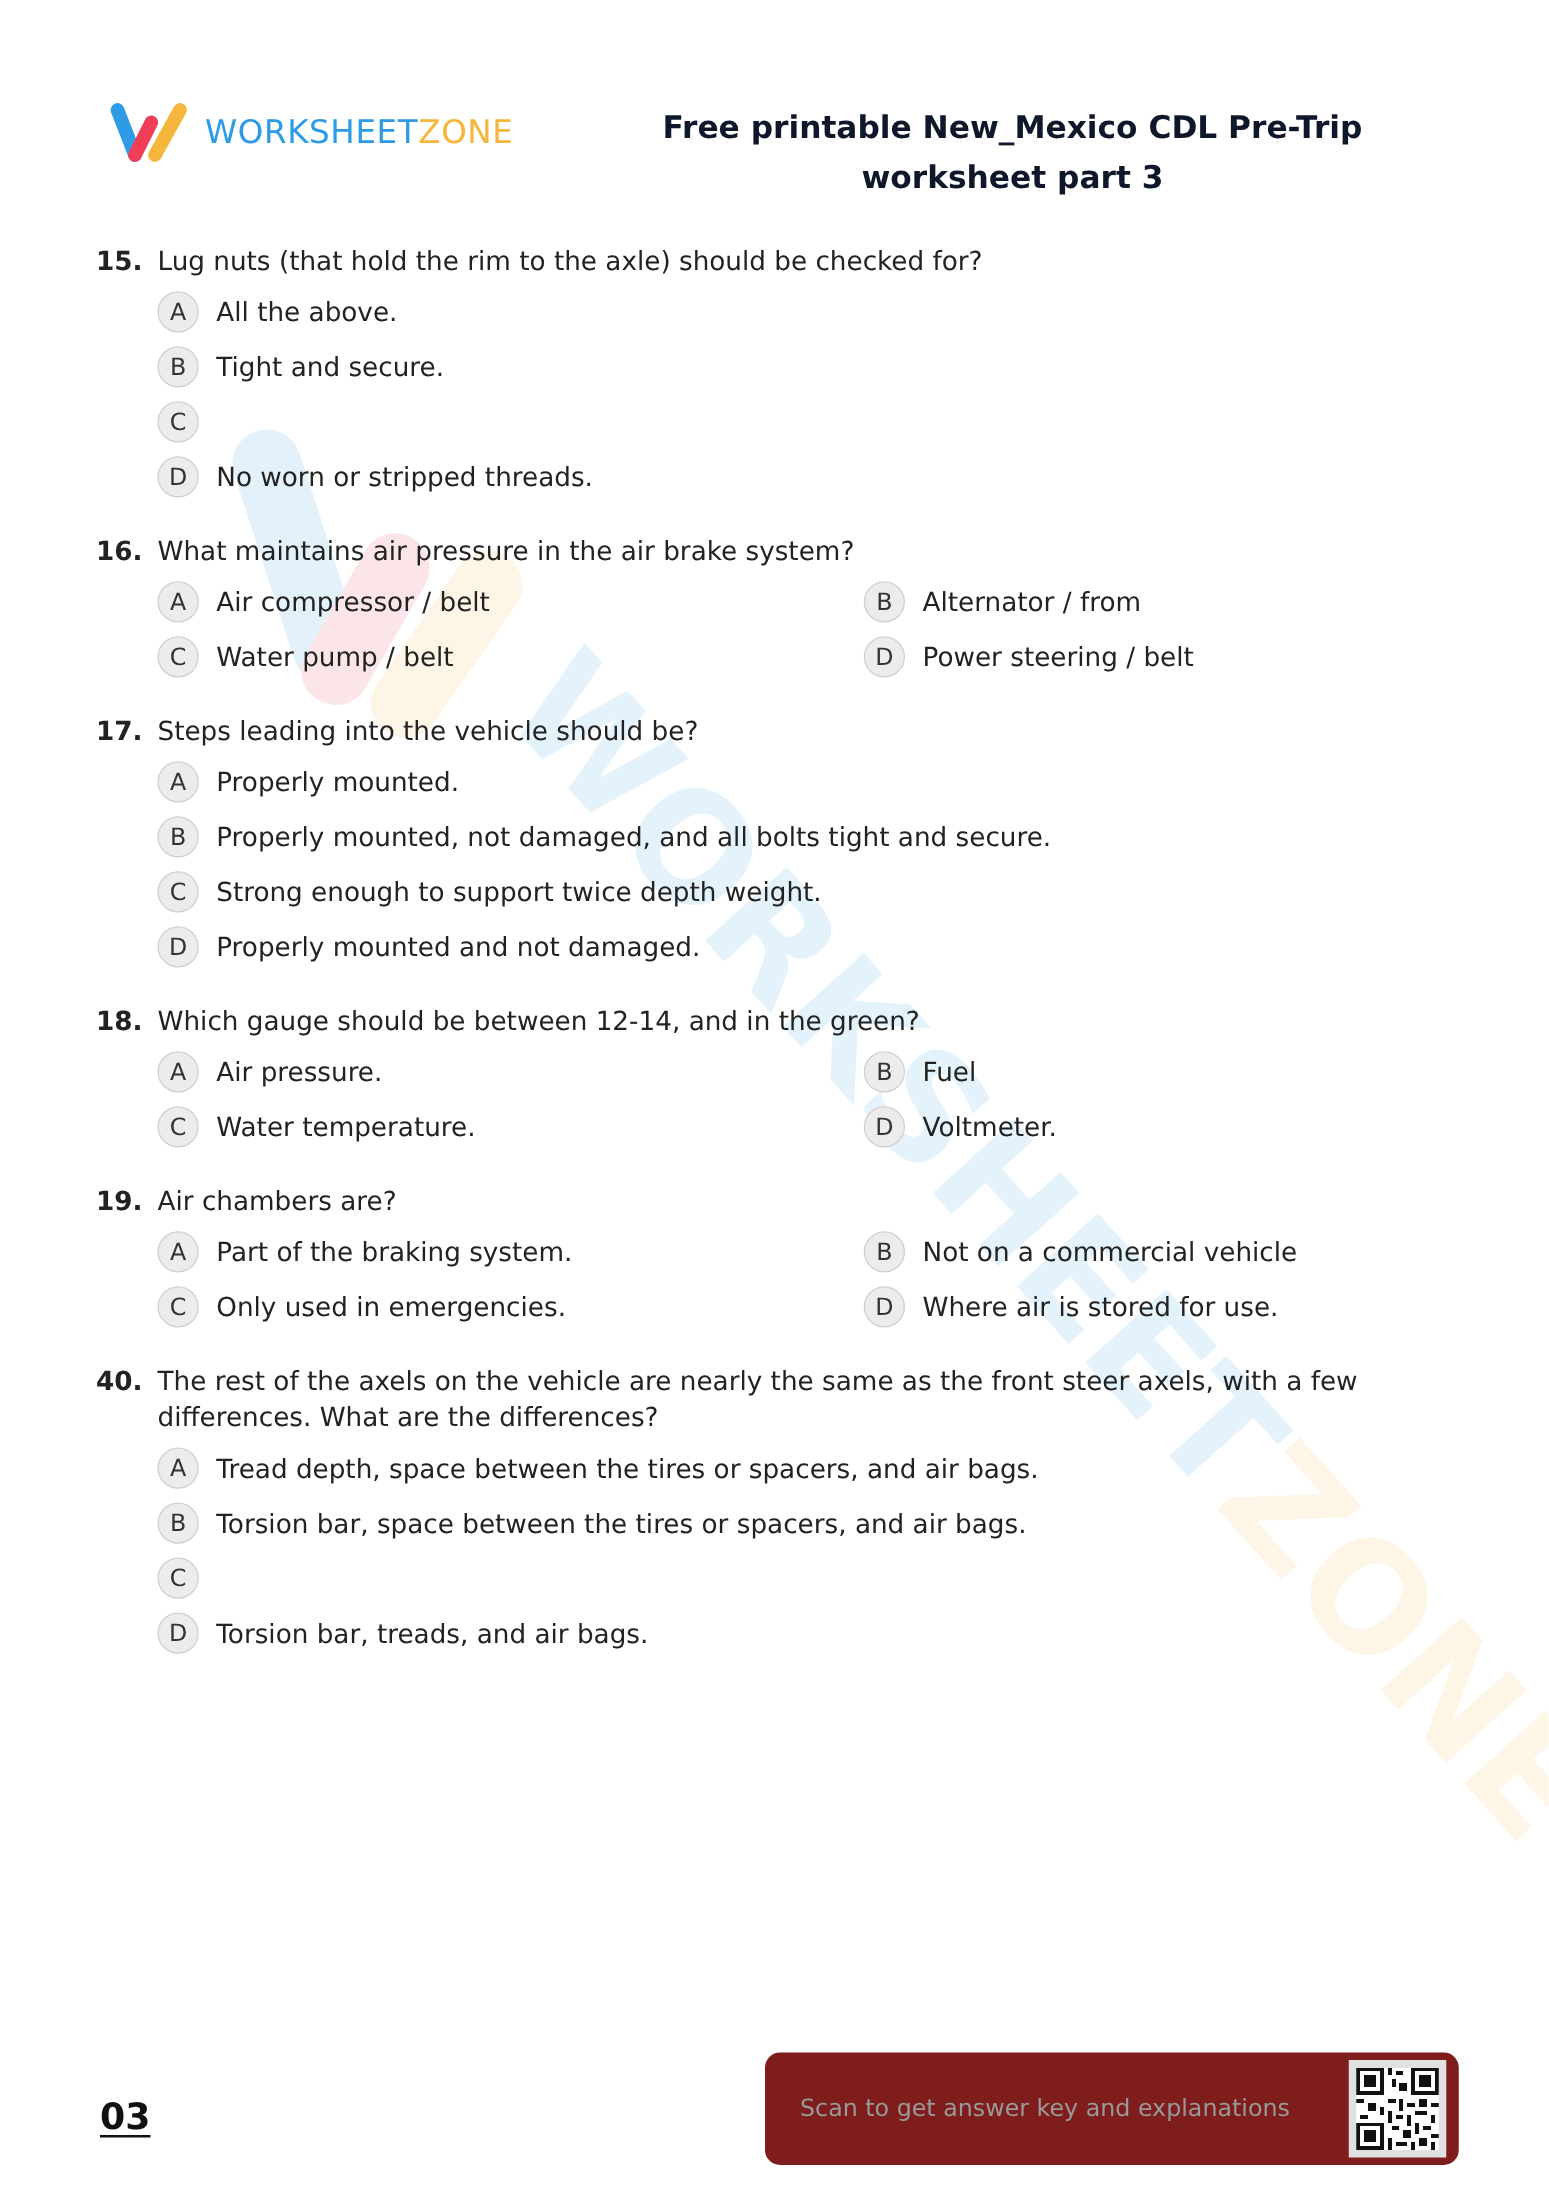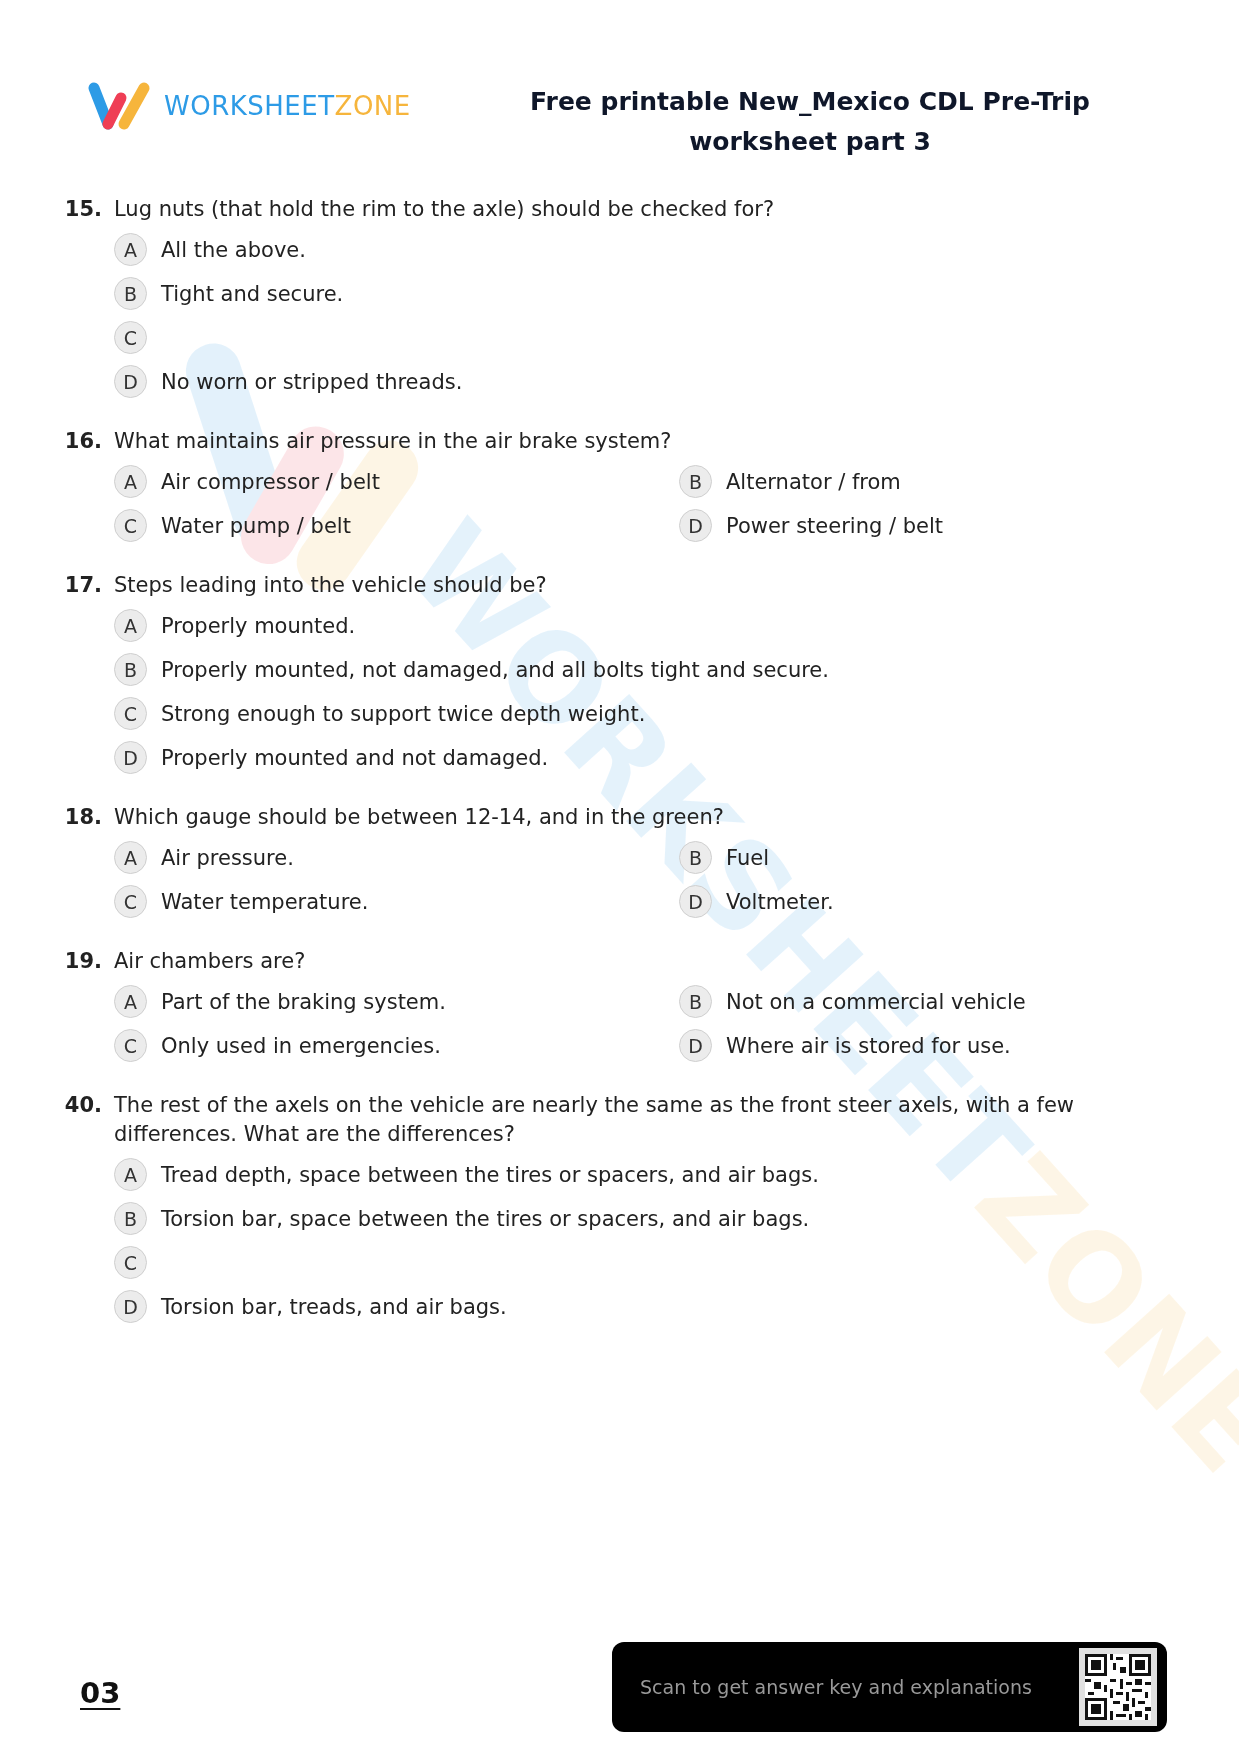--- a/index.html
+++ b/index.html
@@ -7,35 +7,35 @@
          font-family: "Liberation Sans", sans-serif; color: #222; }
   .watermark { position: absolute; left: 0; top: 0; width: 1239px; height: 1754px; pointer-events: none; z-index: 0; }
   .header { position: absolute; left: 0; top: 0; width: 1239px; height: 170px; z-index: 1; }
   .logo { position: absolute; left: 84px; top: 80px; display: flex; align-items: center; }
   .logo svg { width: 70px; height: 52px; }
   .logo-text { font-family: "DejaVu Sans", sans-serif; font-size: 26px; letter-spacing: 0.5px; margin-left: 10px; }
   .logo-text .w { color: #2d9be6; }
   .logo-text .z { color: #f6b53c; }
   .title { position: absolute; left: 520px; top: 82px; width: 580px; text-align: center;
            font-family: "DejaVu Sans", sans-serif; font-weight: bold; font-size: 25px; line-height: 40px; color: #0f172a; }
-  .content { position: absolute; left: 58px; top: 195px; width: 1060px; z-index: 1; }
+  .content { position: absolute; left: 70px; top: 195px; width: 1060px; z-index: 1; }
   .question { margin-bottom: 28px; }
   .q-head { display: flex; font-family: "DejaVu Sans", sans-serif; font-size: 21px; line-height: 29px; color: #222; }
   .q-num { width: 56px; flex-shrink: 0; font-weight: bold; text-align: right; padding-right: 12px; box-sizing: border-box; }
   .q-text { flex: 1; }
   .opts { margin-left: 56px; margin-top: 8px; }
   .opts.grid { display: grid; grid-template-columns: 565px 480px; row-gap: 9px; }
   .opts.list { display: flex; flex-direction: column; gap: 9px; }
   .opt { display: flex; align-items: center; font-family: "DejaVu Sans", sans-serif; font-size: 21px; height: 35px; color: #222; cursor: pointer; }
   .badge { width: 33px; height: 33px; border-radius: 50%; background: #ececec; border: 1px solid #cfcfcf;
            display: flex; align-items: center; justify-content: center; font-size: 19px; color: #333;
            box-sizing: border-box; margin-right: 14px; flex-shrink: 0; }
   .footer-num { position: absolute; left: 80px; top: 1676px; font-family: "DejaVu Sans", sans-serif; font-weight: bold;
                 font-size: 29px; color: #111; text-decoration: underline; text-underline-offset: 5px; z-index: 1; }
-  .scan-box { position: absolute; left: 612px; top: 1642px; width: 555px; height: 90px; background: #000000;
+  .scan-box { position: absolute; left: 612px; top: 1642px; width: 555px; height: 90px; background: #7f1d1d;
               border-radius: 12px; z-index: 1; display: flex; align-items: center; }
   .scan-text { font-family: "DejaVu Sans", sans-serif; font-size: 19px; color: #999; margin-left: 28px; flex: 1; }
   .qr { width: 78px; height: 78px; margin-right: 10px; background: #e0e0e0; display: flex; align-items: center; justify-content: center; }
 </style>
 </head>
 <body>
 
 <svg class="watermark" viewBox="0 0 1239 1754">
   <g opacity="0.13">
     <rect x="210" y="340" width="55" height="210" rx="27" fill="#2d9be6" transform="rotate(-18 237 445)"></rect>

